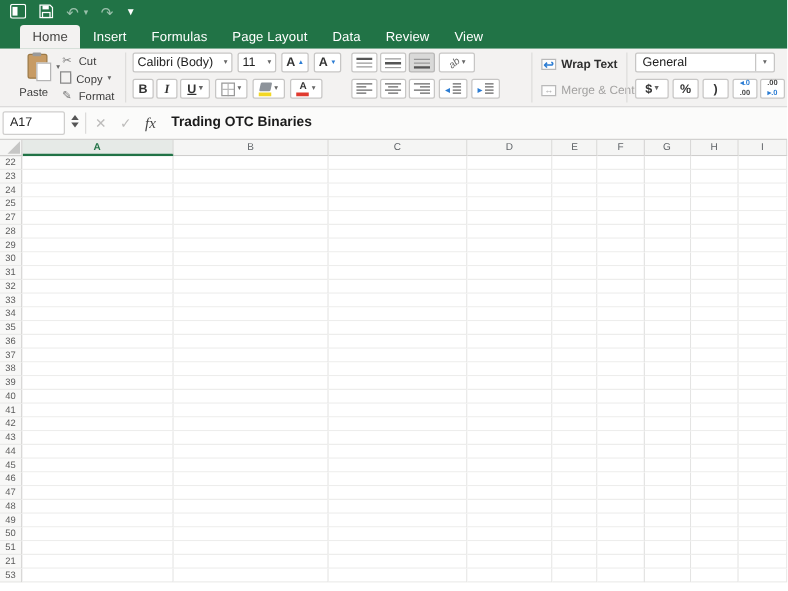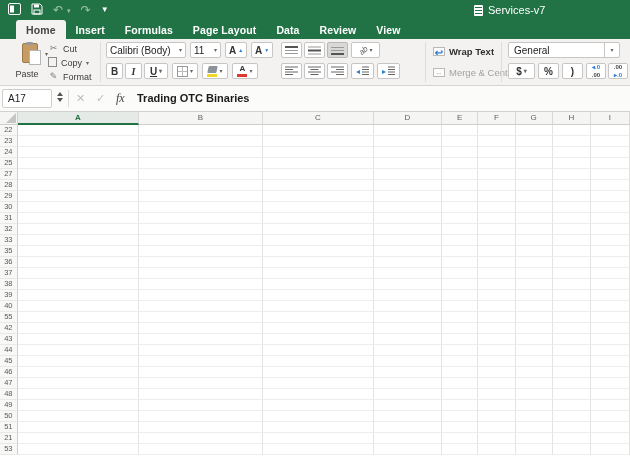--- a/index.html
+++ b/index.html
@@ -15,21 +15,21 @@
   .tbi.tiny { font-size:7px; margin-left:-6px; }
   .tbi.tiny2 { font-size:8px; }
   .tb-title { position:absolute; left:474px; top:0; height:20px; display:flex; align-items:center; gap:5px;
               color:#fff; font-size:11px; }
   .wb-icon { width:9px; height:11px; background:#fff; border-radius:1px; position:relative; display:inline-block; }
   .wb-icon:before { content:''; position:absolute; left:1px; top:2px; width:7px; height:7px;
     background:repeating-linear-gradient(#1f7244 0 1px, transparent 1px 3px); }
 
   
   .tabbar { height:19px; background:#217346; display:flex; align-items:stretch; padding-left:16px; }
-  .tab { display:flex; align-items:center; padding:0 10px; font-size:10.5px; font-weight:bold;
+  .tab { display:flex; align-items:center; padding:0 10px; font-size:10.5px; font-weight:normal;
          color:#fff; letter-spacing:.1px;text-align:center; }
   .tab.active { background:#f3f2f1; color:#454442; border-radius:3px 3px 0 0; }
 
   
   .ribbon { height:47px; background:#f3f2f1; border-bottom:1px solid #d5d4d3; position:relative;
             font-size:9px; color:#333; }
   .abs { position:absolute; }
   .vdiv { position:absolute; top:3px; bottom:3px; width:1px; background:#dedddc; }
   .lbl { font-size:9px; color:#3b3b3b; }
   .dd { font-size:6px; color:#666; line-height:1; }
@@ -138,24 +138,20 @@
             <path d="M1 1 h8 l2 2 v8 h-10 z" fill="none" stroke="#fff"></path>
             <rect x="3" y="1.5" width="5" height="3" fill="#fff"></rect>
             <rect x="3" y="7" width="6" height="4" fill="none" stroke="#fff"></rect>
           </svg>
       </span>
       <span class="tbi dim">↶</span>
       <span class="tbi dim tiny">▾</span>
       <span class="tbi dim">↷</span>
       <span class="tbi tiny2">▼</span>
     </div>
-    <div class="tb-title">
-      <span class="wb-icon"></span>
-      <span>Services-v7</span>
-    </div>
   </div>
 
   <div class="tabbar">
     <span class="tab active">Home</span>
     <span class="tab">Insert</span>
     <span class="tab">Formulas</span>
     <span class="tab">Page Layout</span>
     <span class="tab">Data</span>
     <span class="tab">Review</span>
     <span class="tab">View</span>
@@ -498,20 +494,32 @@
           <div class="cell" style="width: 127px;"></div>
           <div class="cell" style="width: 113px;"></div>
           <div class="cell" style="width: 70px;"></div>
           <div class="cell" style="width: 37px;"></div>
           <div class="cell" style="width: 38px;"></div>
           <div class="cell" style="width: 38px;"></div>
           <div class="cell" style="width: 39px;"></div>
           <div class="cell" style="width: 40px;"></div>
         </div>
         <div class="grow2">
+          <div class="rh">34</div>
+          <div class="cell" style="width: 124px;"></div>
+          <div class="cell" style="width: 127px;"></div>
+          <div class="cell" style="width: 113px;"></div>
+          <div class="cell" style="width: 70px;"></div>
+          <div class="cell" style="width: 37px;"></div>
+          <div class="cell" style="width: 38px;"></div>
+          <div class="cell" style="width: 38px;"></div>
+          <div class="cell" style="width: 39px;"></div>
+          <div class="cell" style="width: 40px;"></div>
+        </div>
+        <div class="grow2">
           <div class="rh">35</div>
           <div class="cell" style="width: 124px;"></div>
           <div class="cell" style="width: 127px;"></div>
           <div class="cell" style="width: 113px;"></div>
           <div class="cell" style="width: 70px;"></div>
           <div class="cell" style="width: 37px;"></div>
           <div class="cell" style="width: 38px;"></div>
           <div class="cell" style="width: 38px;"></div>
           <div class="cell" style="width: 39px;"></div>
           <div class="cell" style="width: 40px;"></div>
@@ -570,21 +578,21 @@
           <div class="cell" style="width: 127px;"></div>
           <div class="cell" style="width: 113px;"></div>
           <div class="cell" style="width: 70px;"></div>
           <div class="cell" style="width: 37px;"></div>
           <div class="cell" style="width: 38px;"></div>
           <div class="cell" style="width: 38px;"></div>
           <div class="cell" style="width: 39px;"></div>
           <div class="cell" style="width: 40px;"></div>
         </div>
         <div class="grow2">
-          <div class="rh">55</div>
+          <div class="rh">41</div>
           <div class="cell" style="width: 124px;"></div>
           <div class="cell" style="width: 127px;"></div>
           <div class="cell" style="width: 113px;"></div>
           <div class="cell" style="width: 70px;"></div>
           <div class="cell" style="width: 37px;"></div>
           <div class="cell" style="width: 38px;"></div>
           <div class="cell" style="width: 38px;"></div>
           <div class="cell" style="width: 39px;"></div>
           <div class="cell" style="width: 40px;"></div>
         </div>

